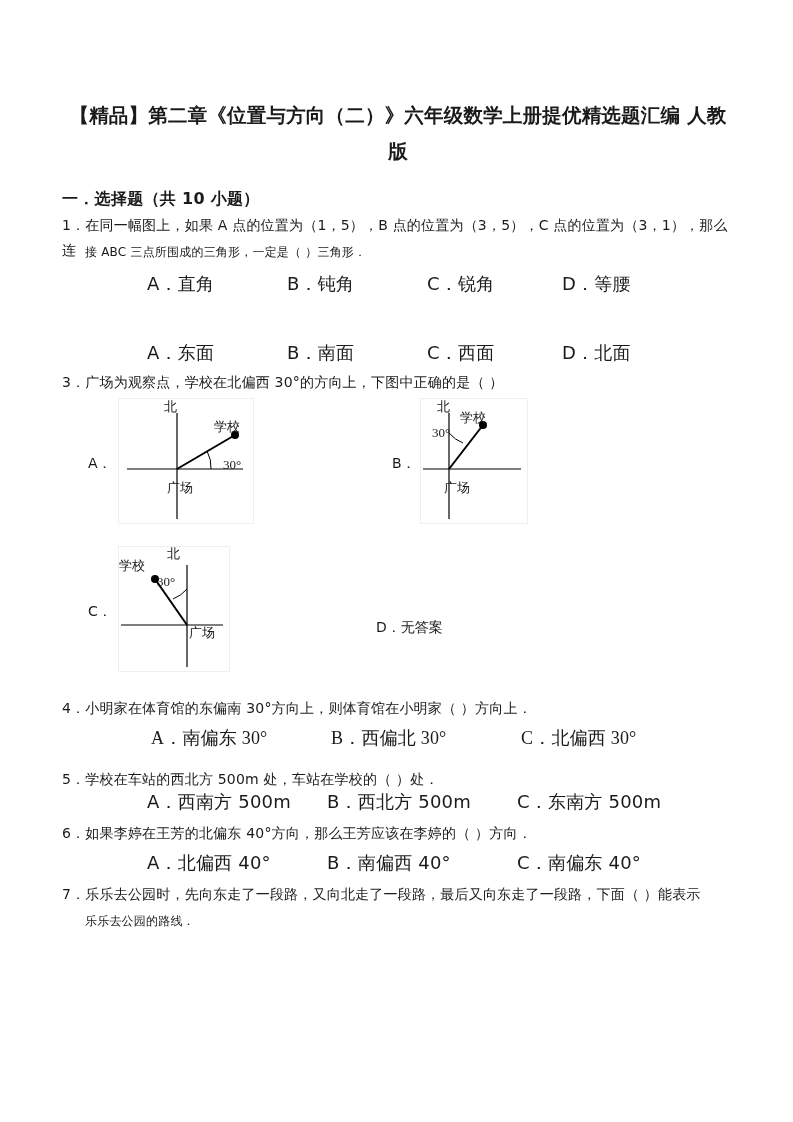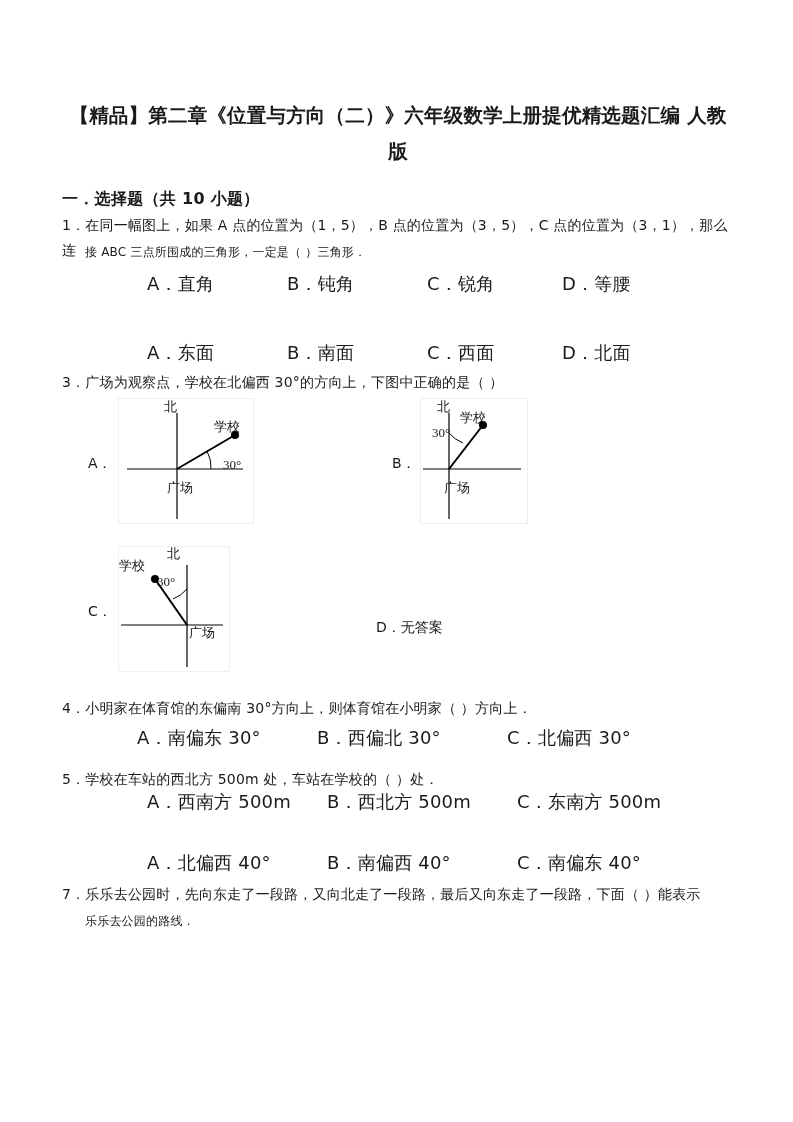--- a/index.html
+++ b/index.html
@@ -165,35 +165,38 @@
   <div class="dia-label" style="left:157px; top:574px; font-size:13px;">30°</div>
   <div class="dia-label cjk" style="left:189px; top:624px; font-size:13px;">广场</div>
 
   <div class="dia-label cjk" style="left:376px; top:603px;margin-top:16px;">
     <span>D．</span><span>无答案</span>
   </div>
 
   <div class="q cjk" style="top:696px;">
     <span>4．</span><span>小明家在体育馆的东偏南 30°方向上，则体育馆在小明家（      ）方向上．</span>
   </div>
-  <div class="opts cjk" style="left:52px; top:726px;">
+  <div class="opts cjk" style="left:66px; top:726px;font-family:Liberation Serif, serif;">
     <span class="opt opt-a3"><span>A．</span><span>南偏东 30°</span></span>
     <span class="opt opt-b3"><span>B．</span><span>西偏北 30°</span></span>
     <span class="opt opt-c3"><span>C．</span><span>北偏西 30°</span></span>
   </div>
 
   <div class="q cjk" style="top:757px;margin-top:10px;">
     <span>5．</span><span>学校在车站的西北方 500m 处，车站在学校的（      ）处．</span>
   </div>
   <div class="opts cjk" style="left:62px; top:790px;">
     <span class="opt opt-a3"><span>A．</span><span>西南方 500m</span></span>
     <span class="opt opt-b3"><span>B．</span><span>西北方 500m</span></span>
     <span class="opt opt-c3"><span>C．</span><span>东南方 500m</span></span>
   </div>
 
+  <div class="q cjk" style="top:821px;">
+    <span>6．</span><span>如果李婷在王芳的北偏东 40°方向，那么王芳应该在李婷的（      ）方向．</span>
+  </div>
   <div class="opts cjk" style="left:62px; top:851px;">
     <span class="opt opt-a3"><span>A．</span><span>北偏西 40°</span></span>
     <span class="opt opt-b3"><span>B．</span><span>南偏西 40°</span></span>
     <span class="opt opt-c3"><span>C．</span><span>南偏东 40°</span></span>
   </div>
 
   <div class="q cjk" style="top:882px;">
     <span>7．</span><span>乐乐去公园时，先向东走了一段路，又向北走了一段路，最后又向东走了一段路，下面（      ）能表示</span>
   </div>
   <div class="q-line2 cjk" style="top:909px;">乐乐去公园的路线．</div>

